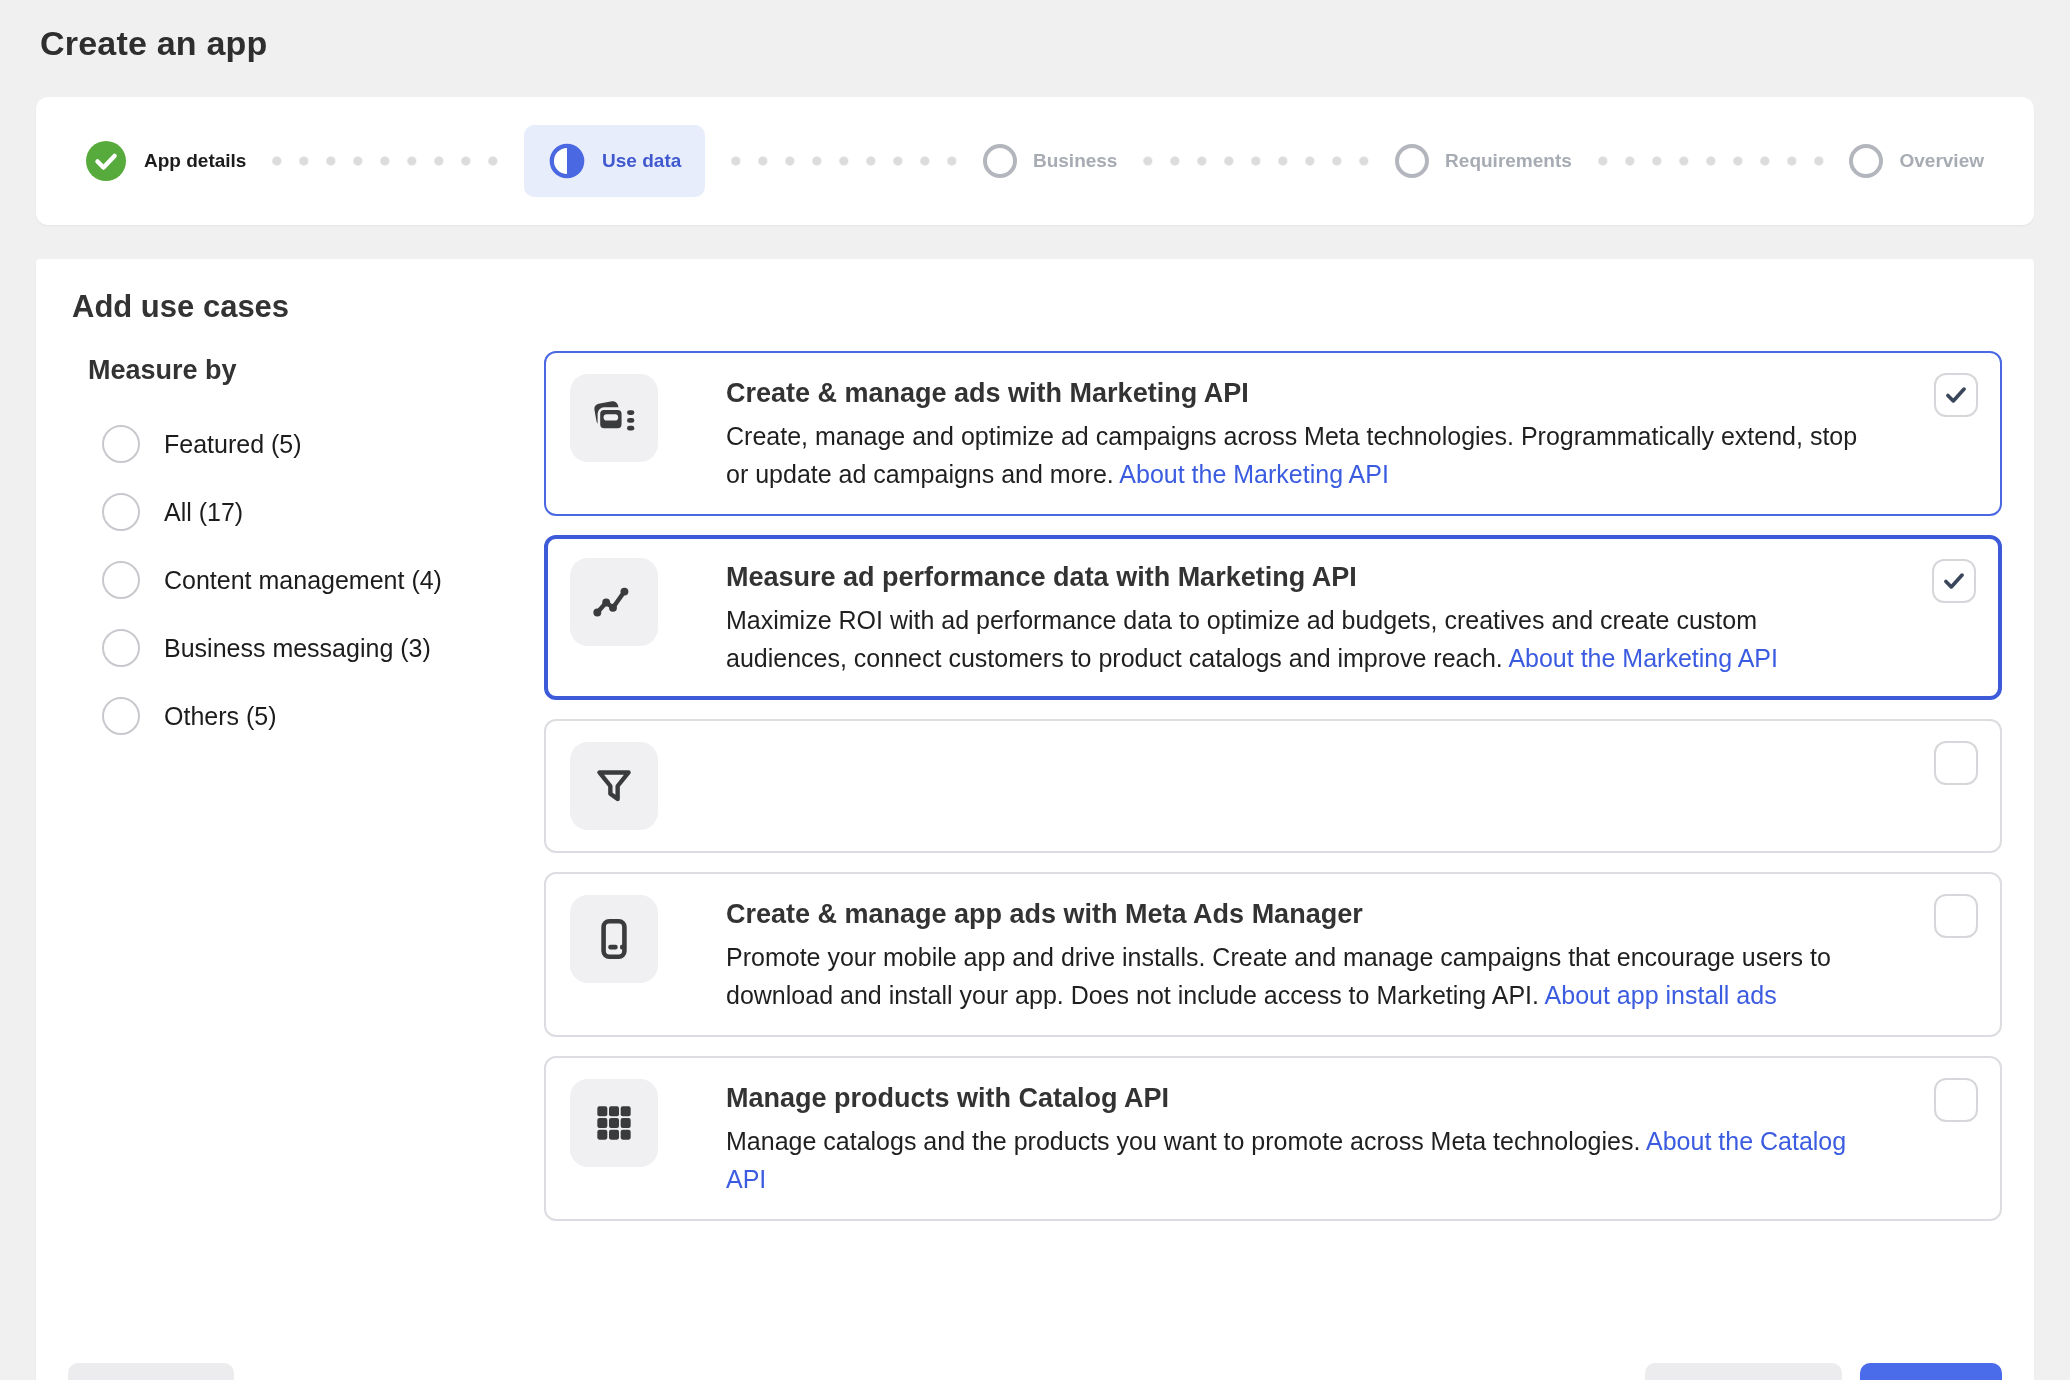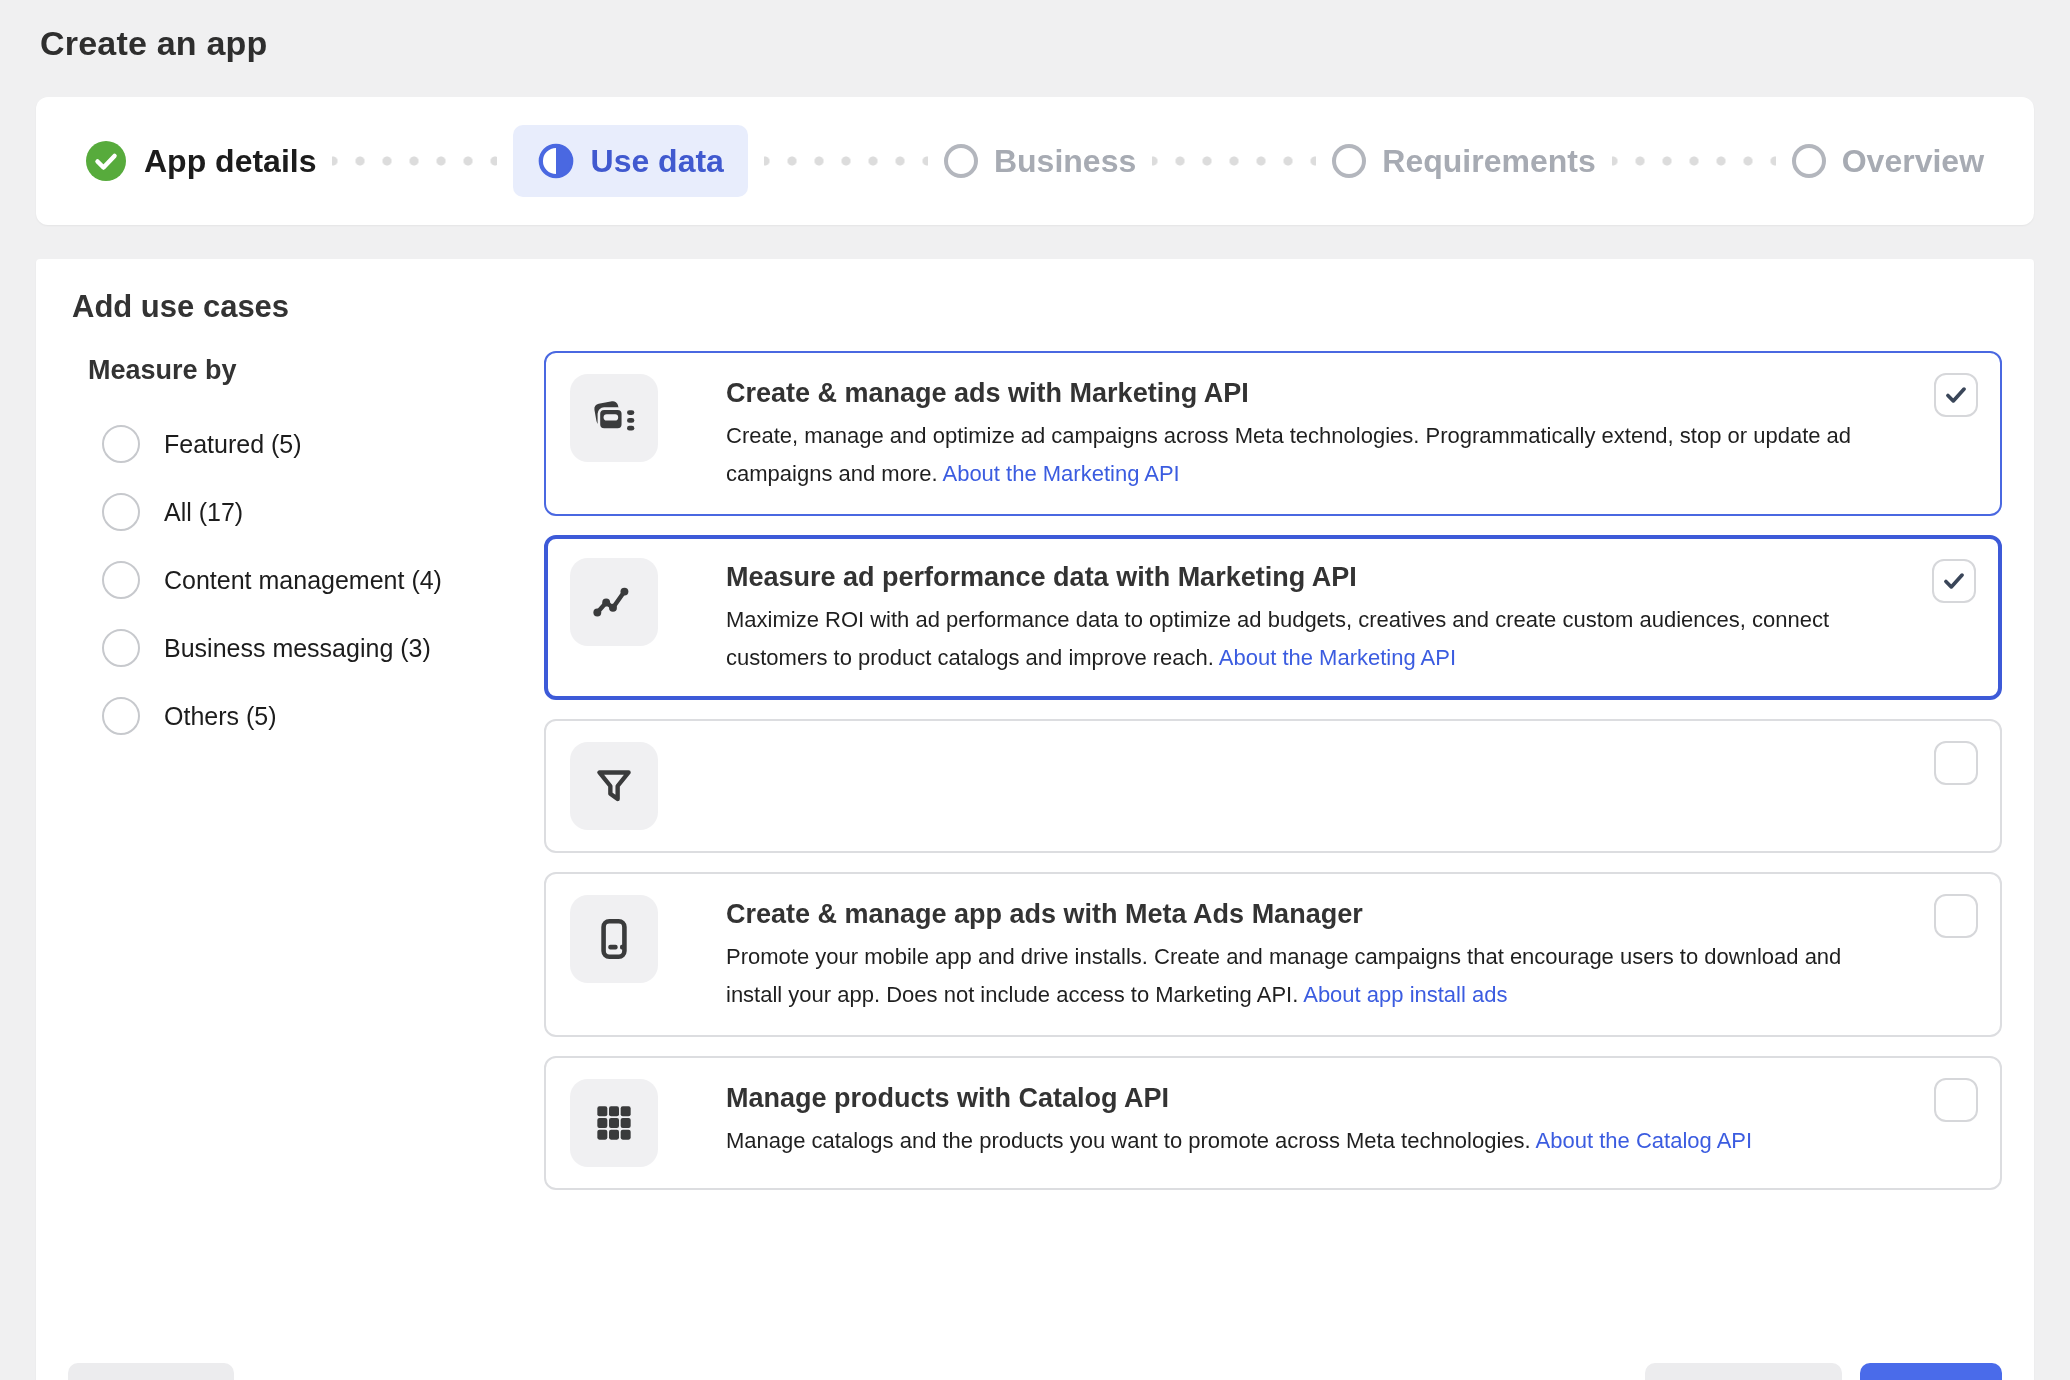--- a/index.html
+++ b/index.html
@@ -20,21 +20,21 @@
   }
 
   
   .stepper-card {
     margin-top: 34px; background: #fff; border-radius: 12px;
     box-shadow: 0 1px 2px rgba(0,0,0,0.05);
     height: 128px; display: flex; align-items: center;
     padding: 0 50px;
   }
   .step { display: flex; align-items: center; flex-shrink: 0; }
-  .step-label { font-size: 32px; font-weight: bold; }
+  .step-label { font-size: 19px; font-weight: bold; }
   .step.complete .step-label { color: #1c1c1c; margin-left: 18px; }
   .step.active {
     background: #e8edfc; border-radius: 10px; height: 72px; padding: 0 24px;
   }
   .step.active .step-label { color: #4059cf; margin-left: 16px; }
   .step.upcoming .step-label { color: #a7abb3; margin-left: 16px; }
   .empty-circle {
     width: 34px; height: 34px; border-radius: 50%;
     border: 4px solid #b3b6bd; background: #fff; flex-shrink: 0;
   }
@@ -82,21 +82,21 @@
   }
   .uc-card.selected { border-color: #4a68e1; }
   .uc-card.focused  { border-width: 4px; border-color: #3d5ad8; padding: 19px 22px; }
   .uc-icon-box {
     width: 88px; height: 88px; border-radius: 18px; background: #f0f0f2;
     display: flex; align-items: center; justify-content: center;
     flex-shrink: 0; margin-right: 28px;
   }
   .uc-text { padding-right: 110px; padding-top: 2px; }
   .uc-title { font-size: 27px; font-weight: bold; color: #333; margin: 2px 0 8px; }
-  .uc-desc { font-size: 22px; color: #1f1f1f; line-height: 38px; }
+  .uc-desc { font-size: 25px; color: #1f1f1f; line-height: 38px; }
   .uc-link { color: #3b5ce0; cursor: pointer; }
   .uc-checkbox {
     position: absolute; top: 20px; right: 22px;
     width: 44px; height: 44px; border: 2px solid #d6d7da; border-radius: 12px;
     background: #fff; display: flex; align-items: center; justify-content: center;
     cursor: pointer;
   }
 
   
   .footer { display: flex; align-items: center; margin-top: auto; padding-top: 26px; }

